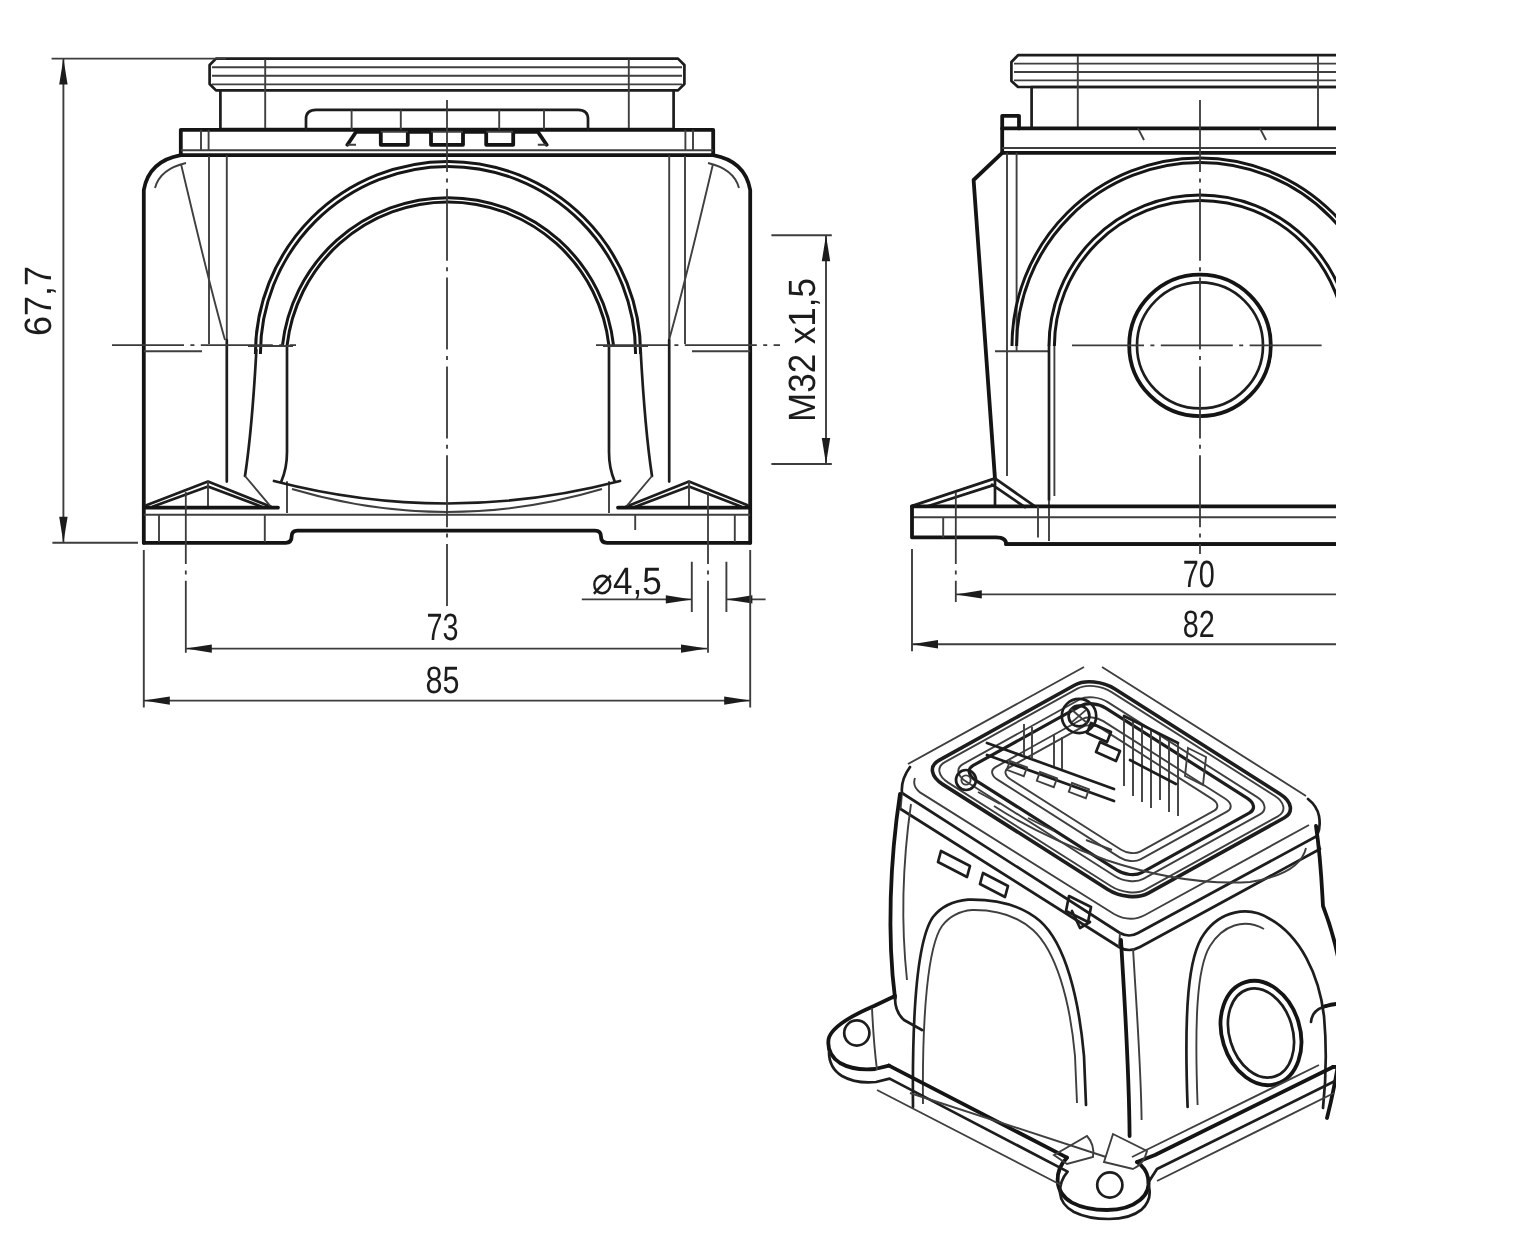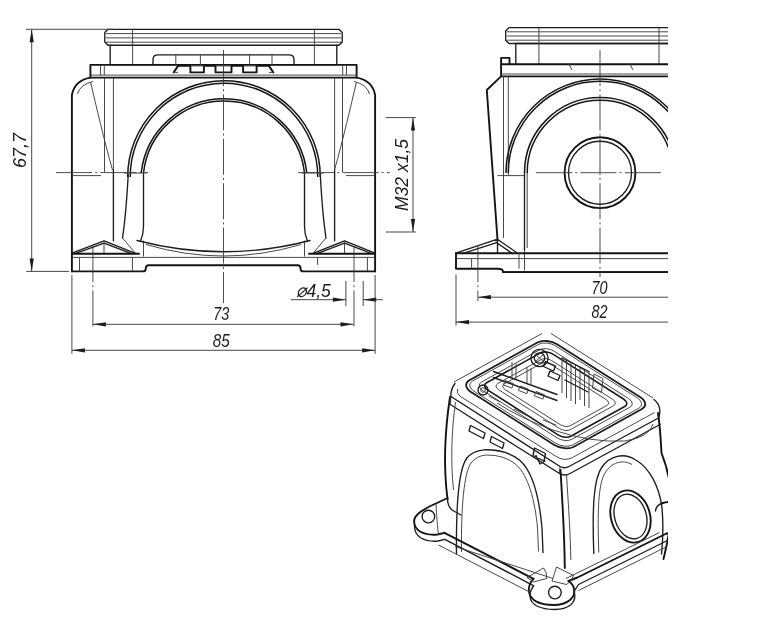--- a/index.html
+++ b/index.html
@@ -1,16 +1,16 @@
 <!DOCTYPE html>
 <html><head>
 <meta charset="utf-8">
 <style>
 html,body{margin:0;padding:0;background:#fff;}
-#wrap{width:668px;height:622px;position:relative;overflow:hidden;font-style:italic;}
+#wrap{width:668px;height:622px;position:relative;overflow:hidden;}
 text{font-family:"Liberation Sans",sans-serif;fill:#1c1c1c;}
 .b2{stroke:#141414;stroke-width:1.9;fill:none;stroke-linecap:round;stroke-linejoin:round;}
 .b1{stroke:#1d1d1d;stroke-width:1.35;fill:none;stroke-linecap:round;stroke-linejoin:round;}
 .t{stroke:#3f3f3f;stroke-width:0.95;fill:none;stroke-linecap:butt;}
 .cl{stroke:#3a3a3a;stroke-width:0.9;fill:none;stroke-dasharray:36 3.2 2 3.2;}
 .dim{stroke:#3d3d3d;stroke-width:0.95;fill:none;}
 .ar{fill:#1c1c1c;stroke:none;}
 .a{stroke:#161616;stroke-width:1.5;fill:none;}
 </style>
 </head>

